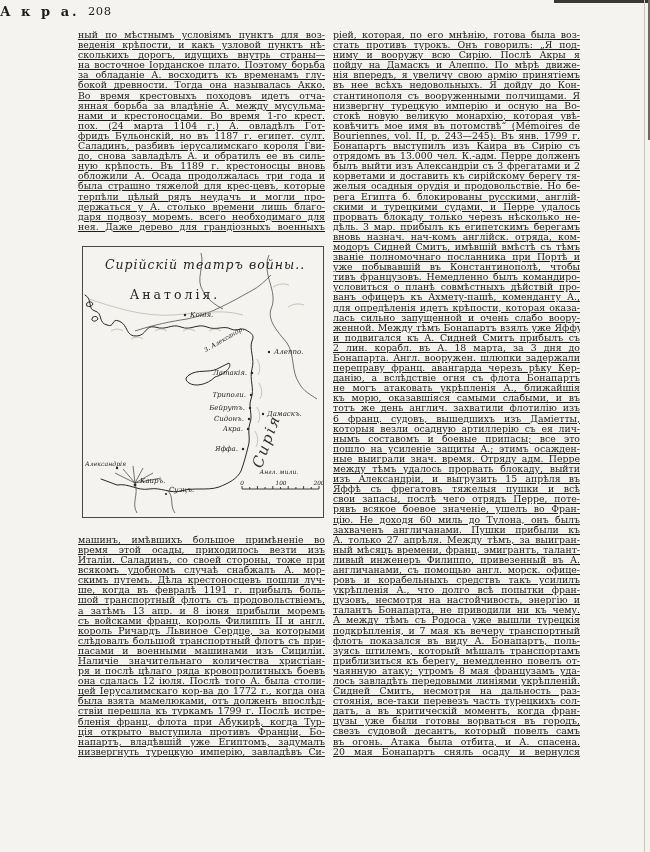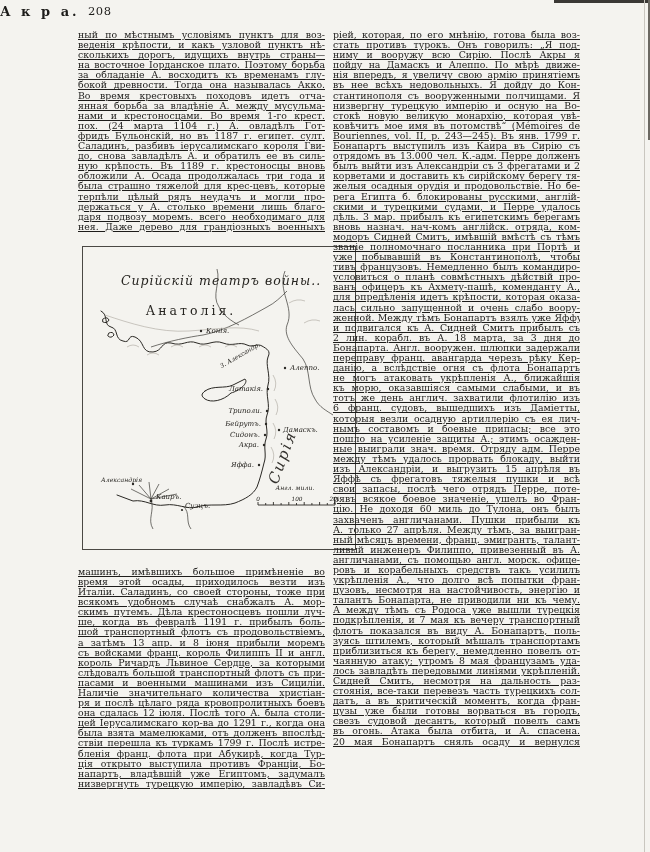--- a/index.html
+++ b/index.html
@@ -22,21 +22,21 @@
   .columns{display:flex;gap:8px;padding:10px 0 0 78px;}
   .col{width:247px;text-decoration:underline;}
   .textblock{width:247px;}
   .tline{
     height:10.1px;line-height:10.1px;font-size:9.35px;
     white-space:nowrap;overflow:hidden;
     text-align:justify;text-align-last:justify;
     word-spacing:.4px;
   }
   figure.map-figure{
-    margin:14px 0 17px 4px;padding:16px;width:240px;height:270px;
+    margin:14px 0 17px 4px;padding:0;width:240px;height:270px;
     border:1px solid #4a4844;background:#f4f3ef;
   }
   .map-figure svg{display:block;}
   .map-text{font-family:"DejaVu Serif","Liberation Serif",serif;fill:#262420;}
   .map-title{font-size:12.5px;font-style:italic;letter-spacing:1px;}
   .map-subtitle{font-size:12.5px;letter-spacing:3px;}
   .map-label{font-size:7px;font-style:italic;}
   .map-label-sm{font-size:6.2px;font-style:italic;}
   .map-region{font-size:15px;font-style:italic;letter-spacing:2px;fill:#33312d;}
   .map-scale-num{font-size:5.8px;font-style:italic;}
@@ -166,21 +166,21 @@
           <div class="tline">ше, когда въ февралѣ 1191 г. прибылъ боль-</div>
           <div class="tline">шой транспортный флотъ съ продовольствіемъ,</div>
           <div class="tline">а затѣмъ 13 апр. и 8 іюня прибыли моремъ</div>
           <div class="tline">съ войсками франц. король Филиппъ II и англ.</div>
           <div class="tline">король Ричардъ Львиное Сердце, за которыми</div>
           <div class="tline">слѣдовалъ большой транспортный флотъ съ при-</div>
           <div class="tline">пасами и военными машинами изъ Сициліи.</div>
           <div class="tline">Наличіе значительнаго количества христіан-</div>
           <div class="tline">ря и послѣ цѣлаго ряда кровопролитныхъ боевъ</div>
           <div class="tline">она сдалась 12 іюля. Послѣ того А. была столи-</div>
-          <div class="tline">цей Іерусалимскаго кор-ва до 1291 г., когда она</div>
+          <div class="tline">цей Іерусалимскаго кор-ва до 1772 г., когда она</div>
           <div class="tline">была взята мамелюками, отъ долженъ впослѣд-</div>
           <div class="tline">ствіи перешла къ туркамъ 1799 г. Послѣ истре-</div>
           <div class="tline">бленія франц. флота при Абукирѣ, когда Тур-</div>
           <div class="tline">ція открыто выступила противъ Франціи, Бо-</div>
           <div class="tline">напартъ, владѣвшій уже Египтомъ, задумалъ</div>
           <div class="tline">низвергнуть турецкую имперію, завладѣвъ Си-</div>
         </div>
     </div>
 
     <div class="col">
@@ -196,20 +196,21 @@
           <div class="tline">стокѣ новую великую монархію, которая увѣ-</div>
           <div class="tline">ковѣчитъ мое имя въ потомствѣ“ (Mémoires de</div>
           <div class="tline">Bouriennes, vol. II, p. 243—245). Въ янв. 1799 г.</div>
           <div class="tline">Бонапартъ выступилъ изъ Каира въ Сирію съ</div>
           <div class="tline">отрядомъ въ 13.000 чел. К.-адм. Перре долженъ</div>
           <div class="tline">былъ выйти изъ Александріи съ 3 фрегатами и 2</div>
           <div class="tline">корветами и доставить къ сирійскому берегу тя-</div>
           <div class="tline">желыя осадныя орудія и продовольствіе. Но бе-</div>
           <div class="tline">рега Египта б. блокированы русскими, англій-</div>
           <div class="tline">скими и турецкими судами, и Перре удалось</div>
+          <div class="tline">прорвать блокаду только черезъ нѣсколько не-</div>
           <div class="tline">дѣль. 3 мар. прибылъ къ египетскимъ берегамъ</div>
           <div class="tline">вновь назнач. нач-комъ англійск. отряда, ком-</div>
           <div class="tline">модоръ Сидней Смитъ, имѣвшій вмѣстѣ съ тѣмъ</div>
           <div class="tline">званіе полномочнаго посланника при Портѣ и</div>
           <div class="tline">уже побывавшій въ Константинополѣ, чтобы</div>
           <div class="tline">тивъ французовъ. Немедленно былъ командиро-</div>
           <div class="tline">условиться о планѣ совмѣстныхъ дѣйствій про-</div>
           <div class="tline">ванъ офицеръ къ Ахмету-пашѣ, коменданту А.,</div>
           <div class="tline">для опредѣленія идетъ крѣпости, которая оказа-</div>
           <div class="tline">лась сильно запущенной и очень слабо воору-</div>

